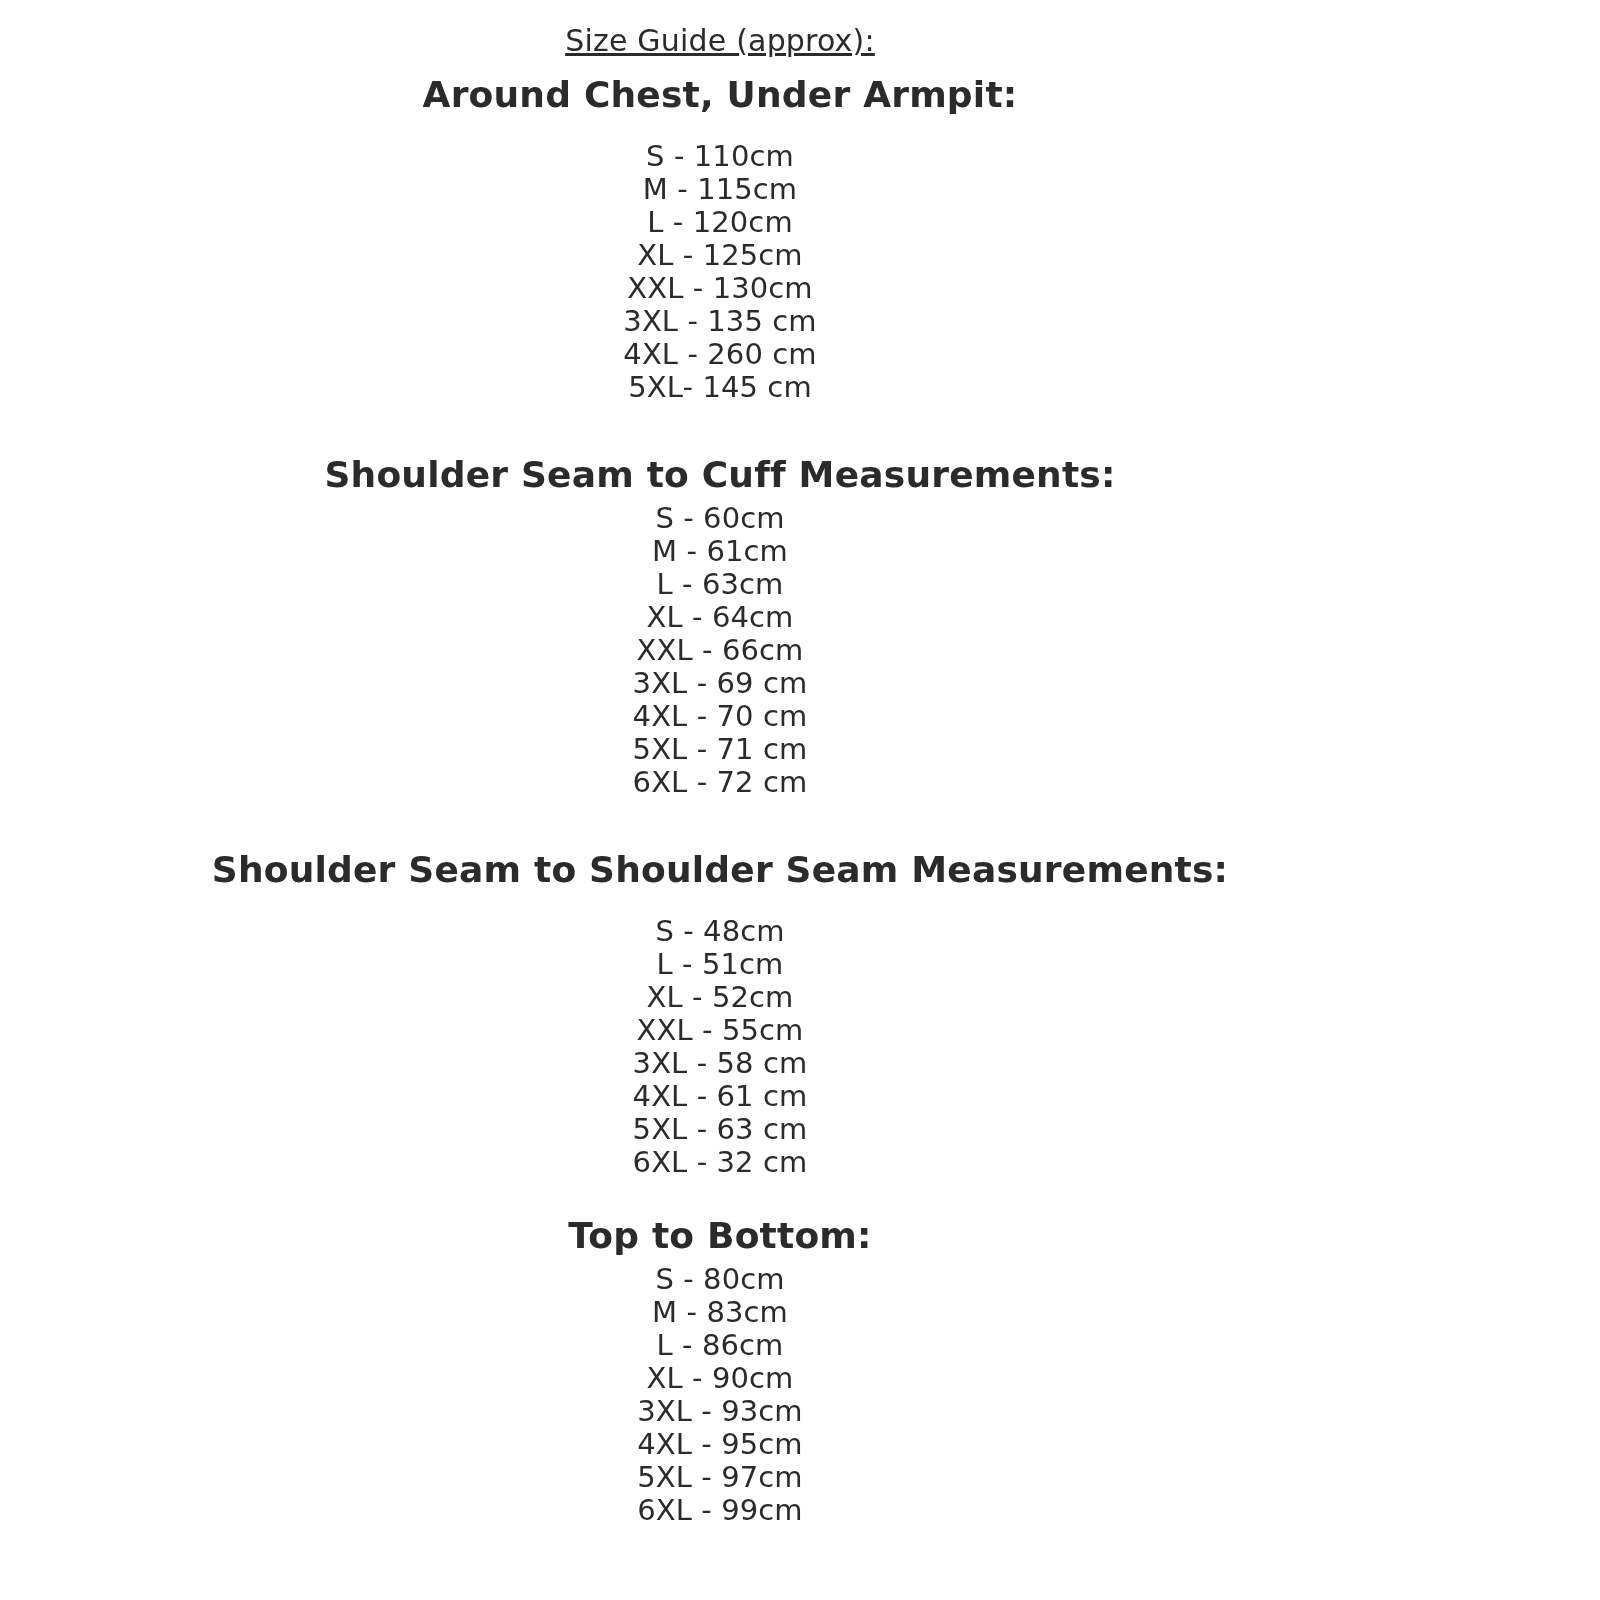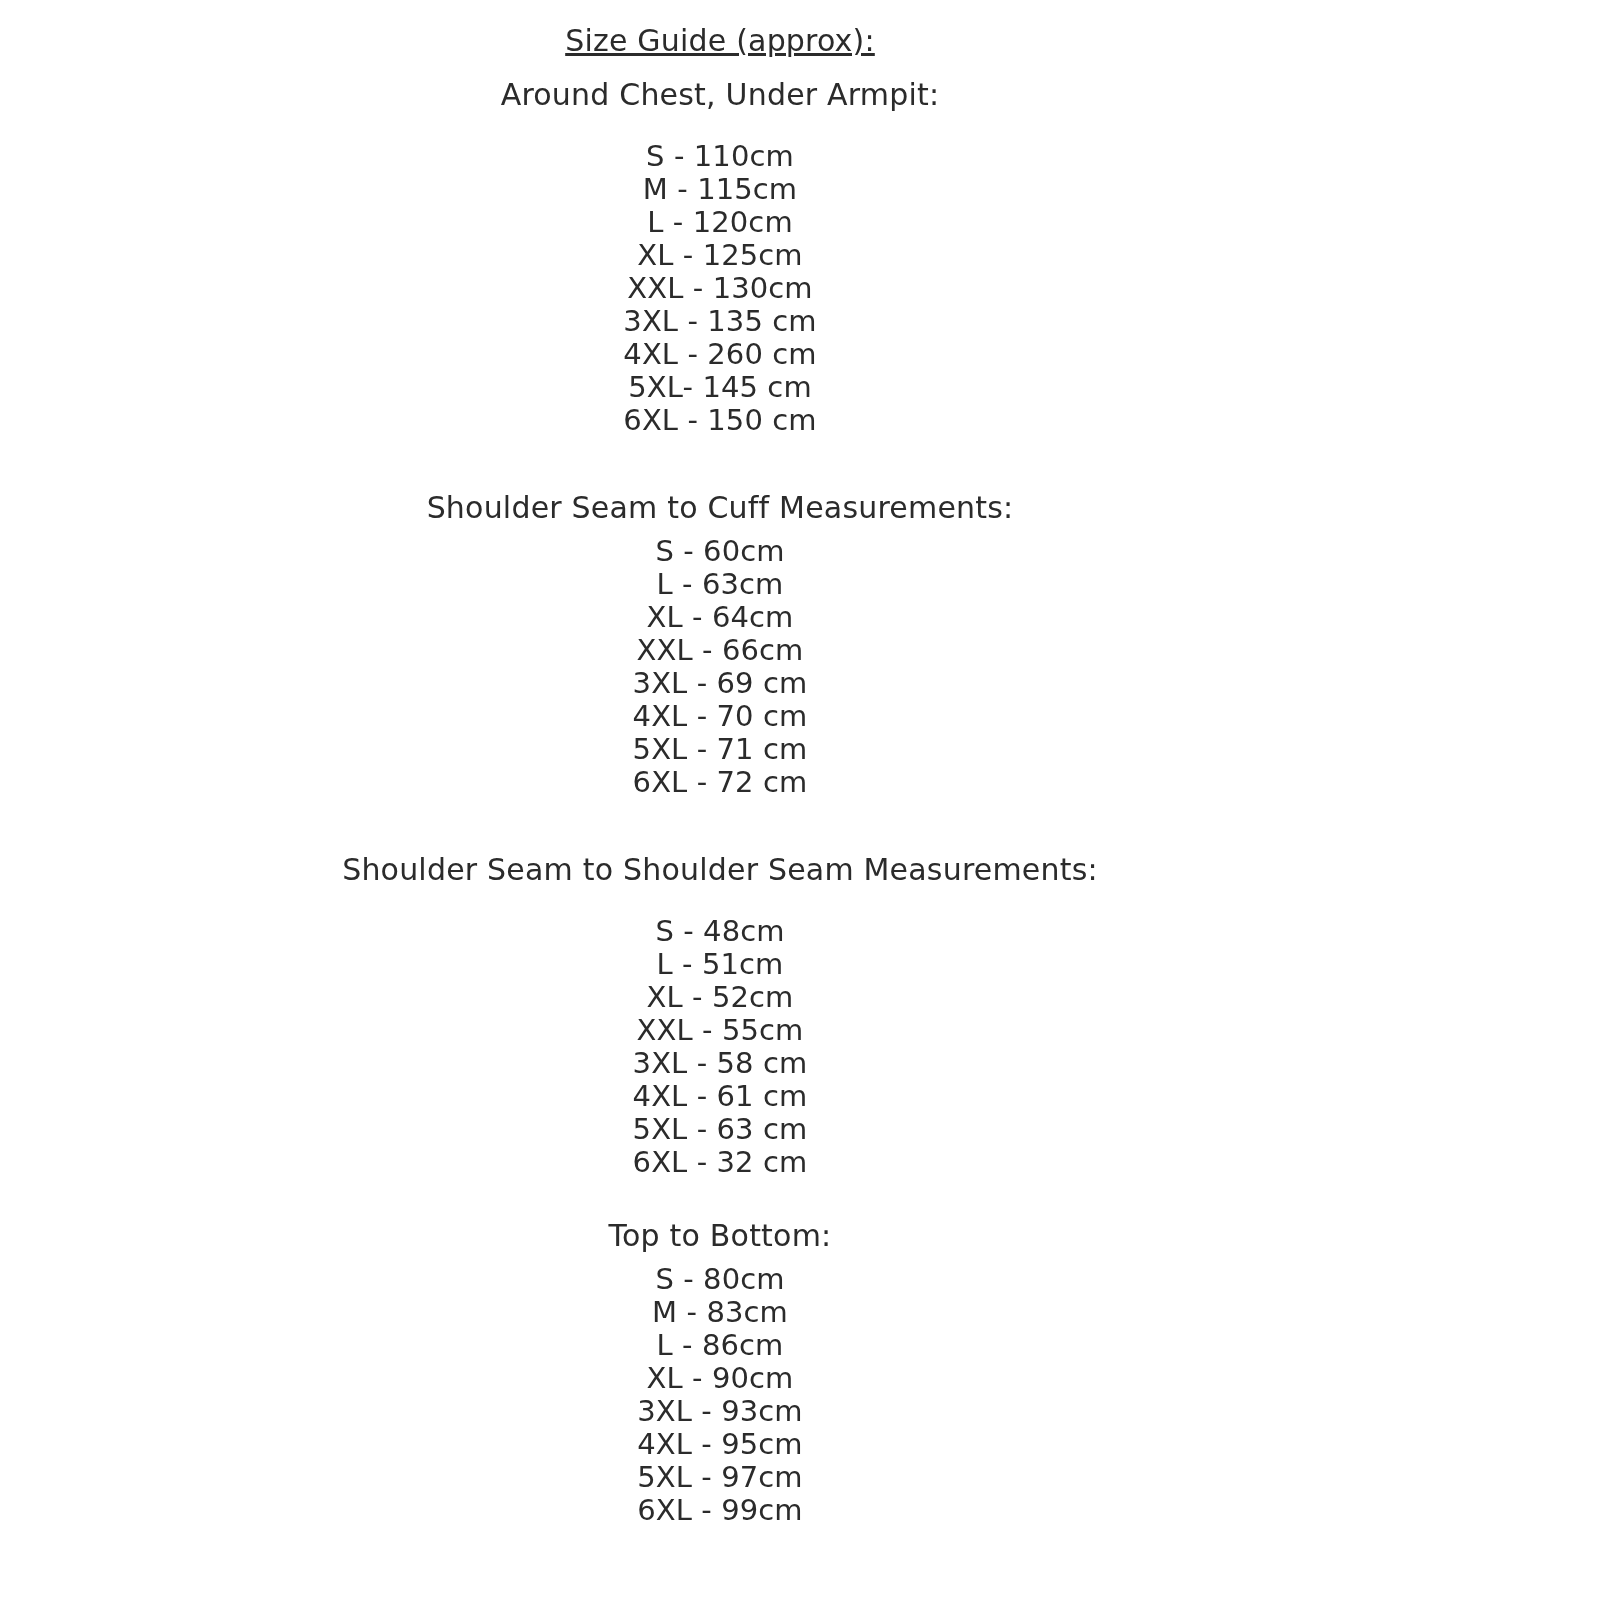--- a/index.html
+++ b/index.html
@@ -25,23 +25,24 @@
     font-size: 30px;
     text-decoration: underline;
     margin: 0 0 0 0;
     line-height: 54px;
     letter-spacing: 0.2px;
   }
   .section {
     margin: 0;
   }
   .section-heading {
-    font-size: 30px;
+    font-size: 36px;
     line-height: 54px;
     letter-spacing: 0.2px;
+    font-weight: bold;
   }
   .rows {
     font-size: 29px;
     line-height: 33px;
     letter-spacing: 0.1px;
   }
   .row {
     white-space: pre;
   }
   .gap-sm { height: 18px; }
@@ -60,30 +61,30 @@
     <div class="gap-sm"></div>
     <div class="rows">
       <div class="row">S - 110cm</div>
       <div class="row">M - 115cm</div>
       <div class="row">L - 120cm</div>
       <div class="row">XL - 125cm</div>
       <div class="row">XXL - 130cm</div>
       <div class="row">3XL - 135 cm</div>
       <div class="row">4XL - 260 cm</div>
       <div class="row">5XL- 145 cm</div>
-      <div class="row">6XL - 150 cm</div>
     </div>
   </div>
 
   <div class="gap-lg"></div>
 
   <div class="section">
     <div class="section-heading">Shoulder Seam to Cuff Measurements:</div>
     <div class="rows">
       <div class="row">S - 60cm</div>
+      <div class="row">M - 61cm</div>
       <div class="row">L - 63cm</div>
       <div class="row">XL - 64cm</div>
       <div class="row">XXL - 66cm</div>
       <div class="row">3XL - 69 cm</div>
       <div class="row">4XL - 70 cm</div>
       <div class="row">5XL - 71 cm</div>
       <div class="row">6XL - 72 cm</div>
     </div>
   </div>
 

